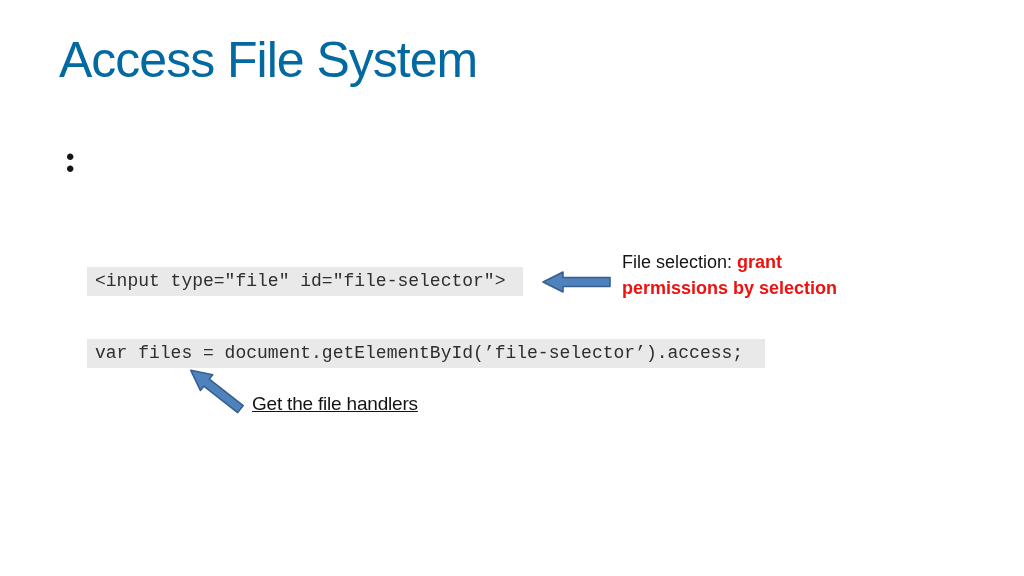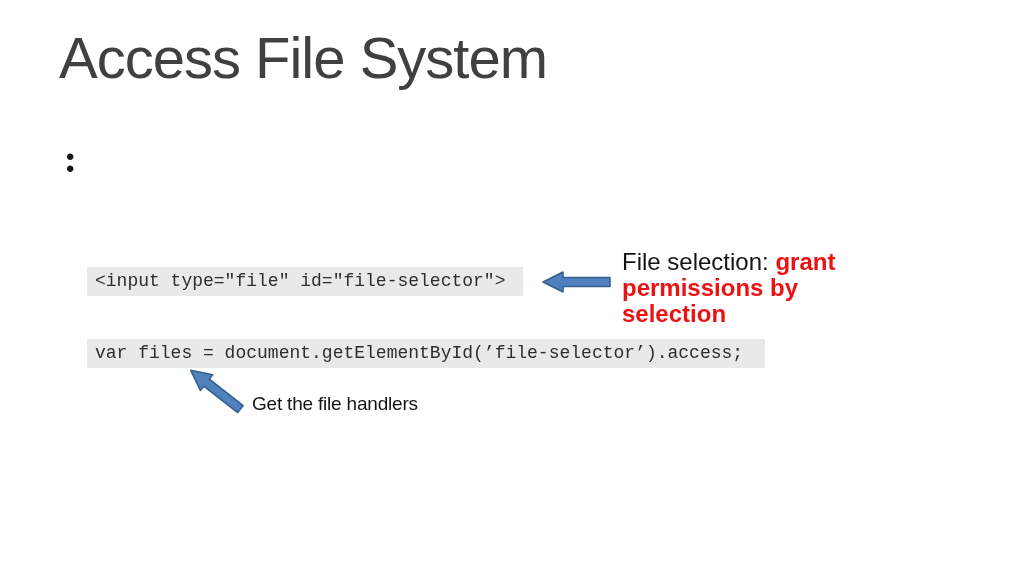--- a/index.html
+++ b/index.html
@@ -7,25 +7,25 @@
     width: 1024px; height: 576px;
     background: #ffffff;
     position: relative;
     overflow: hidden;
     font-family: "Liberation Sans", sans-serif;
     color: #111111;
   }
   .abs { position: absolute; }
 
   .slide-title {
-    left: 59px; top: 28px;
-    font-size: 58px;
+    left: 59px; top: 34px;
+    font-size: 50px;
     line-height: 1.05;
     letter-spacing: -1px;
-    color: #404040;
+    color: #0369a1;
   }
 
   .bullet-list {
     left: 64px; top: 139px;
     margin: 0; padding: 0;
     list-style: none;
     width: 760px;
   }
   .bullet-item {
     position: relative;
@@ -58,33 +58,34 @@
 
   .arrow-left-wrap { left: 542px; top: 270px; width: 70px; height: 24px; }
   .arrow-diag-wrap {
     left: 183px; top: 378px; width: 66px; height: 24px;
     transform: rotate(38deg);
   }
 
   .callout {
     left: 622px; top: 249px;
     width: 234px;
-    font-size: 24px;
+    font-size: 18px;
     line-height: 26px;
     color: #141414;
   }
   .callout .highlight {
     font-weight: bold;
   }
 
   .handler-label {
     left: 252px; top: 393px;
     font-size: 19px;
     letter-spacing: -0.2px;
     color: #141414;
+    text-decoration: underline;
   }
 </style>
 </head>
 <body>
 
 <div class="abs slide-title">Access File System</div>
 
 <ul class="abs bullet-list">
   <li class="bullet-item">
     <span class="dot">•</span>

